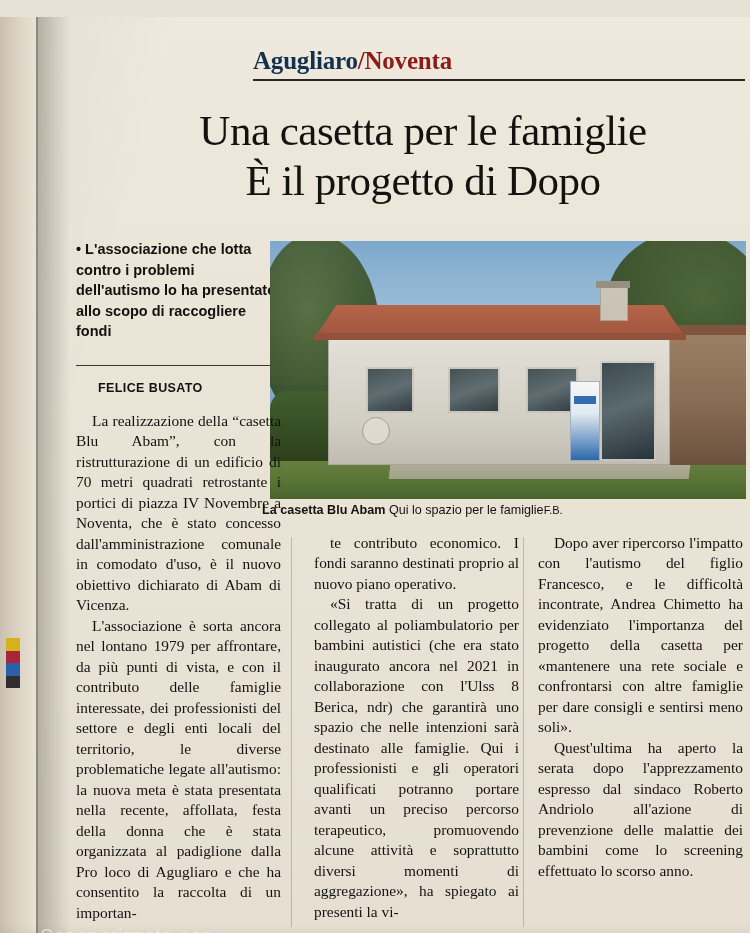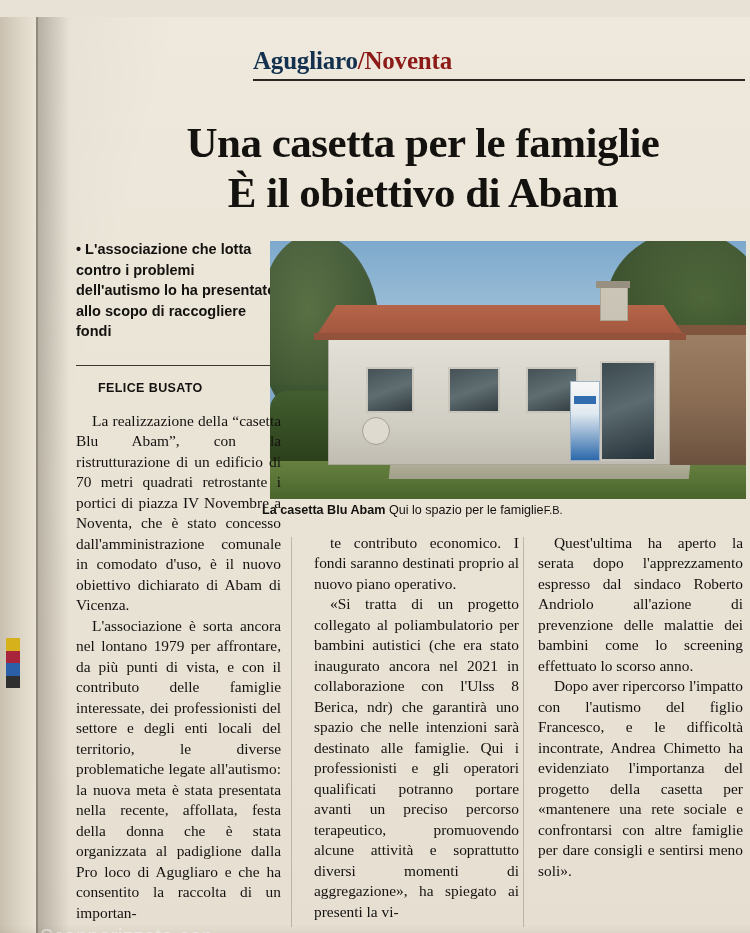--- a/index.html
+++ b/index.html
@@ -65,25 +65,25 @@
   .kicker .k2 { color: #8c1b18; }
   .kicker-rule {
     position: absolute;
     left: 215px; top: 62px;
     width: 492px; height: 2px;
     background: #2a2723;
   }
 
   .headline {
     position: absolute;
-    left: 60px; top: 72px;
+    left: 60px; top: 60px;
     width: 650px;
     text-align: center;
     font-family: "Liberation Serif", serif;
-    font-weight: bold;
+    font-weight: normal;
     font-size: 43px;
     line-height: 1.16;
     letter-spacing: -0.5px;
     color: #14120f;
   }
 
   
   .summary {
     position: absolute;
     left: 38px; top: 222px;
@@ -285,21 +285,21 @@
 
   <div class="content">
 
     <div class="kicker">
       <span class="k1">Agugliaro</span><span class="k2">/</span><span class="k2">Noventa</span>
     </div>
     <div class="kicker-rule"></div>
 
     <h1 class="headline">
       <span>Una casetta per le famiglie</span><br>
-      <span>È il obiettivo di Abam</span>
+      <span>È il progetto di Dopo</span>
     </h1>
 
     <div class="summary">• L'associazione che lotta contro i problemi dell'autismo lo ha presentato allo scopo di raccogliere fondi</div>
     <div class="summary-rule"></div>
     <div class="byline">FELICE BUSATO</div>
 
     <div class="photo">
       <div class="sky"></div>
       <div class="lawn"></div>
       <div class="path"></div>
@@ -334,21 +334,21 @@
       <p class="first">La realizzazione della “casetta Blu Abam”, con la ristrutturazione di un edificio di 70 metri quadrati retrostante i portici di piazza IV Novembre a Noventa, che è stato concesso dall'amministrazione comunale in comodato d'uso, è il nuovo obiettivo dichiarato di Abam di Vicenza.</p>
       <p>L'associazione è sorta ancora nel lontano 1979 per affrontare, da più punti di vista, e con il contributo delle famiglie interessate, dei professionisti del settore e degli enti locali del territorio, le diverse problematiche legate all'autismo: la nuova meta è stata presentata nella recente, affollata, festa della donna che è stata organizzata al padiglione dalla Pro loco di Agugliaro e che ha consentito la raccolta di un importan-</p>
     </div>
 
     <div class="col" id="col2">
       <p class="first">te contributo economico. I fondi saranno destinati proprio al nuovo piano operativo.</p>
       <p>«Si tratta di un progetto collegato al poliambulatorio per bambini autistici (che era stato inaugurato ancora nel 2021 in collaborazione con l'Ulss 8 Berica, ndr) che garantirà uno spazio che nelle intenzioni sarà destinato alle famiglie. Qui i professionisti e gli operatori qualificati potranno portare avanti un preciso percorso terapeutico, promuovendo alcune attività e soprattutto diversi momenti di aggregazione», ha spiegato ai presenti la vi-</p>
     </div>
 
     <div class="col" id="col3">
+      <p>Dopo aver ripercorso l'impatto con l'autismo del figlio Francesco, e le difficoltà incontrate, Andrea Chimetto ha evidenziato l'importanza del progetto della casetta per «mantenere una rete sociale e confrontarsi con altre famiglie per dare consigli e sentirsi meno soli».</p>
       <p>Quest'ultima ha aperto la serata dopo l'apprezzamento espresso dal sindaco Roberto Andriolo all'azione di prevenzione delle malattie dei bambini come lo screening effettuato lo scorso anno.</p>
-      <p>Dopo aver ripercorso l'impatto con l'autismo del figlio Francesco, e le difficoltà incontrate, Andrea Chimetto ha evidenziato l'importanza del progetto della casetta per «mantenere una rete sociale e confrontarsi con altre famiglie per dare consigli e sentirsi meno soli».</p>
     </div>
 
   </div>
 
   <div class="watermark">Scannerizzato con</div>
   <div class="bottom-fade"></div>
 </div>
 
 </body></html>

